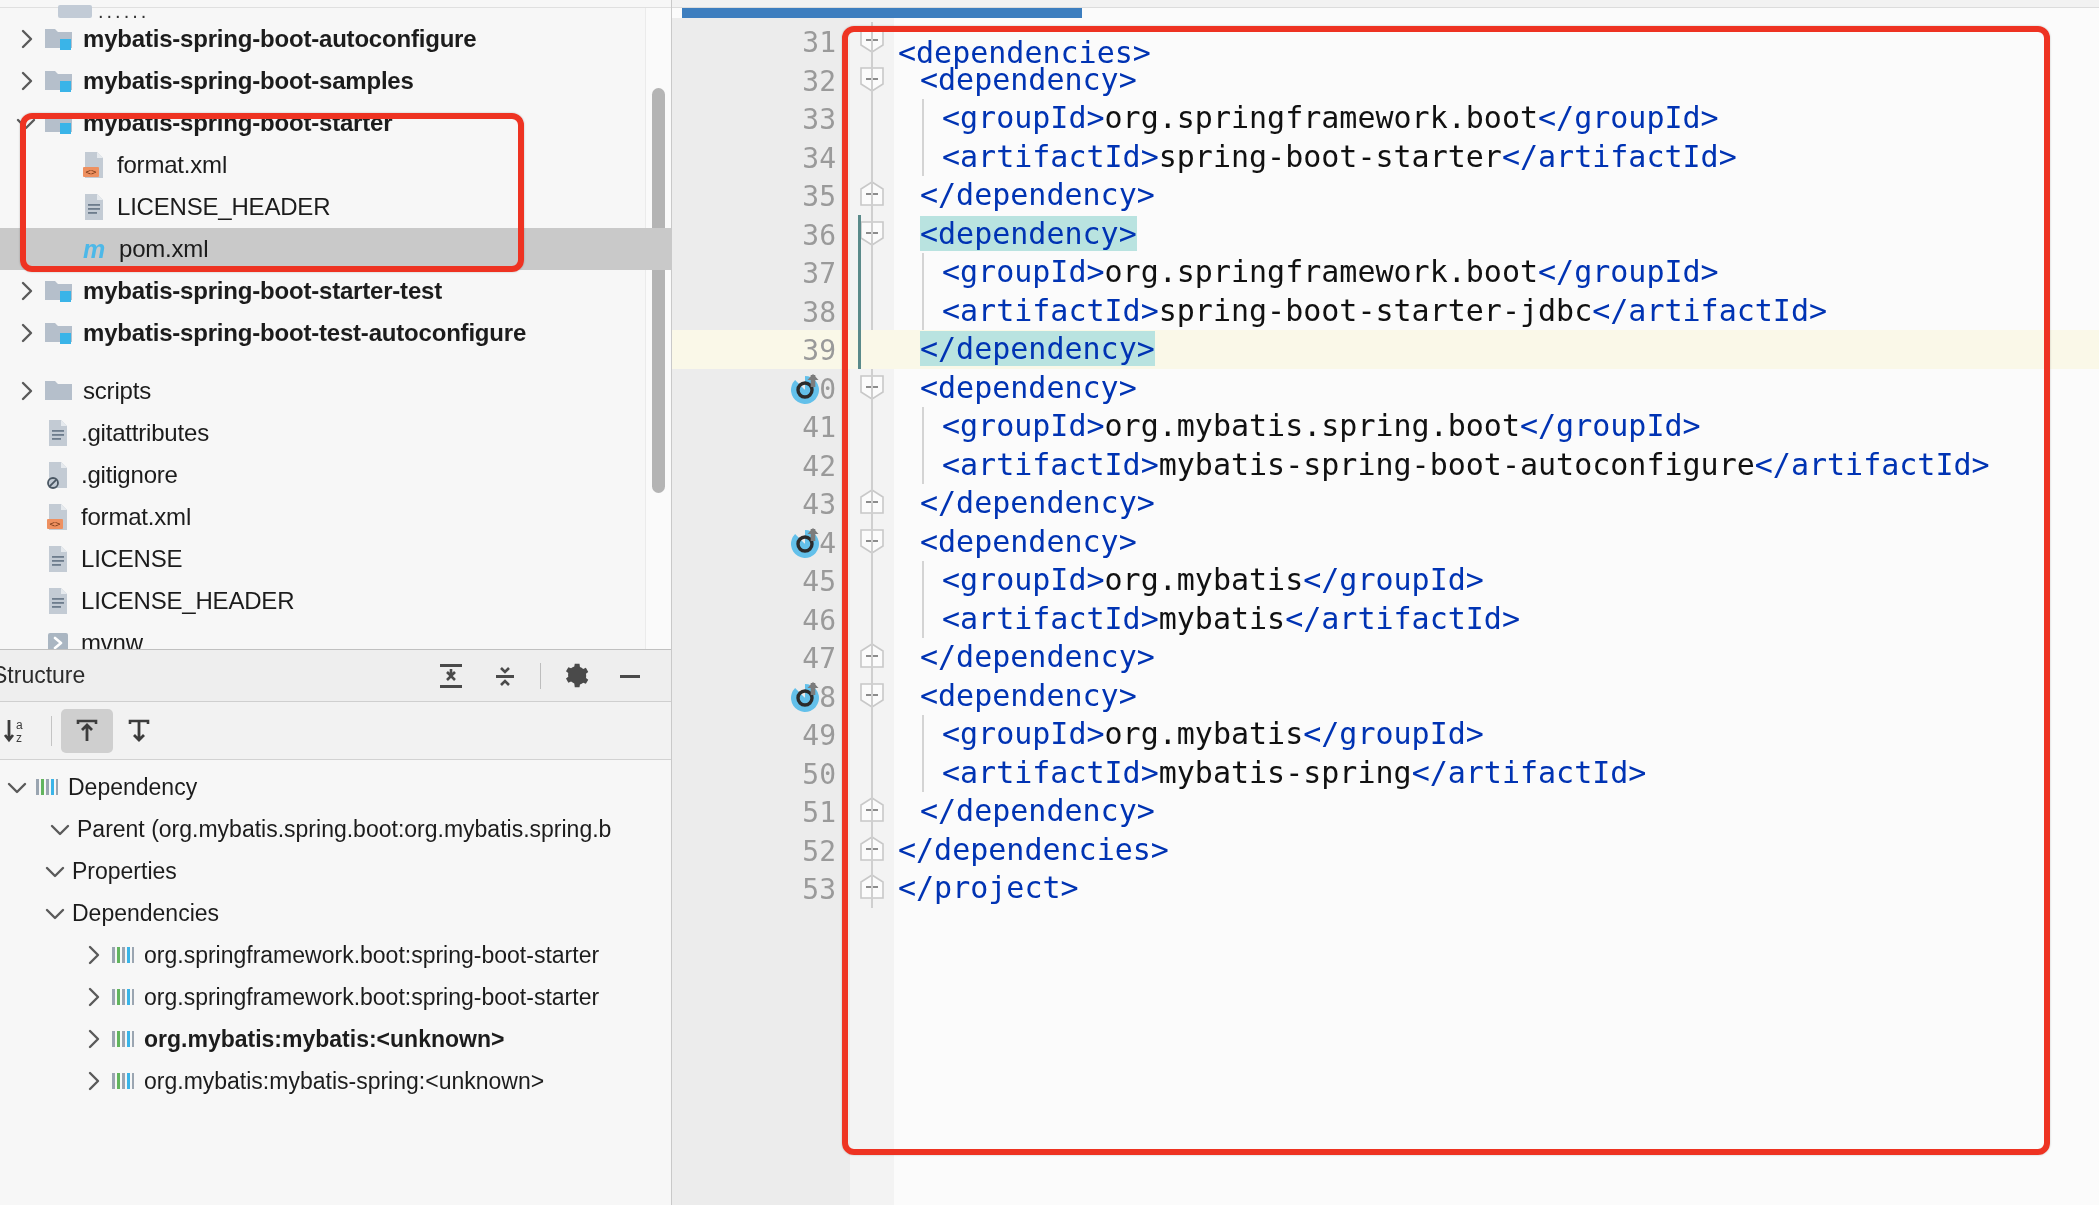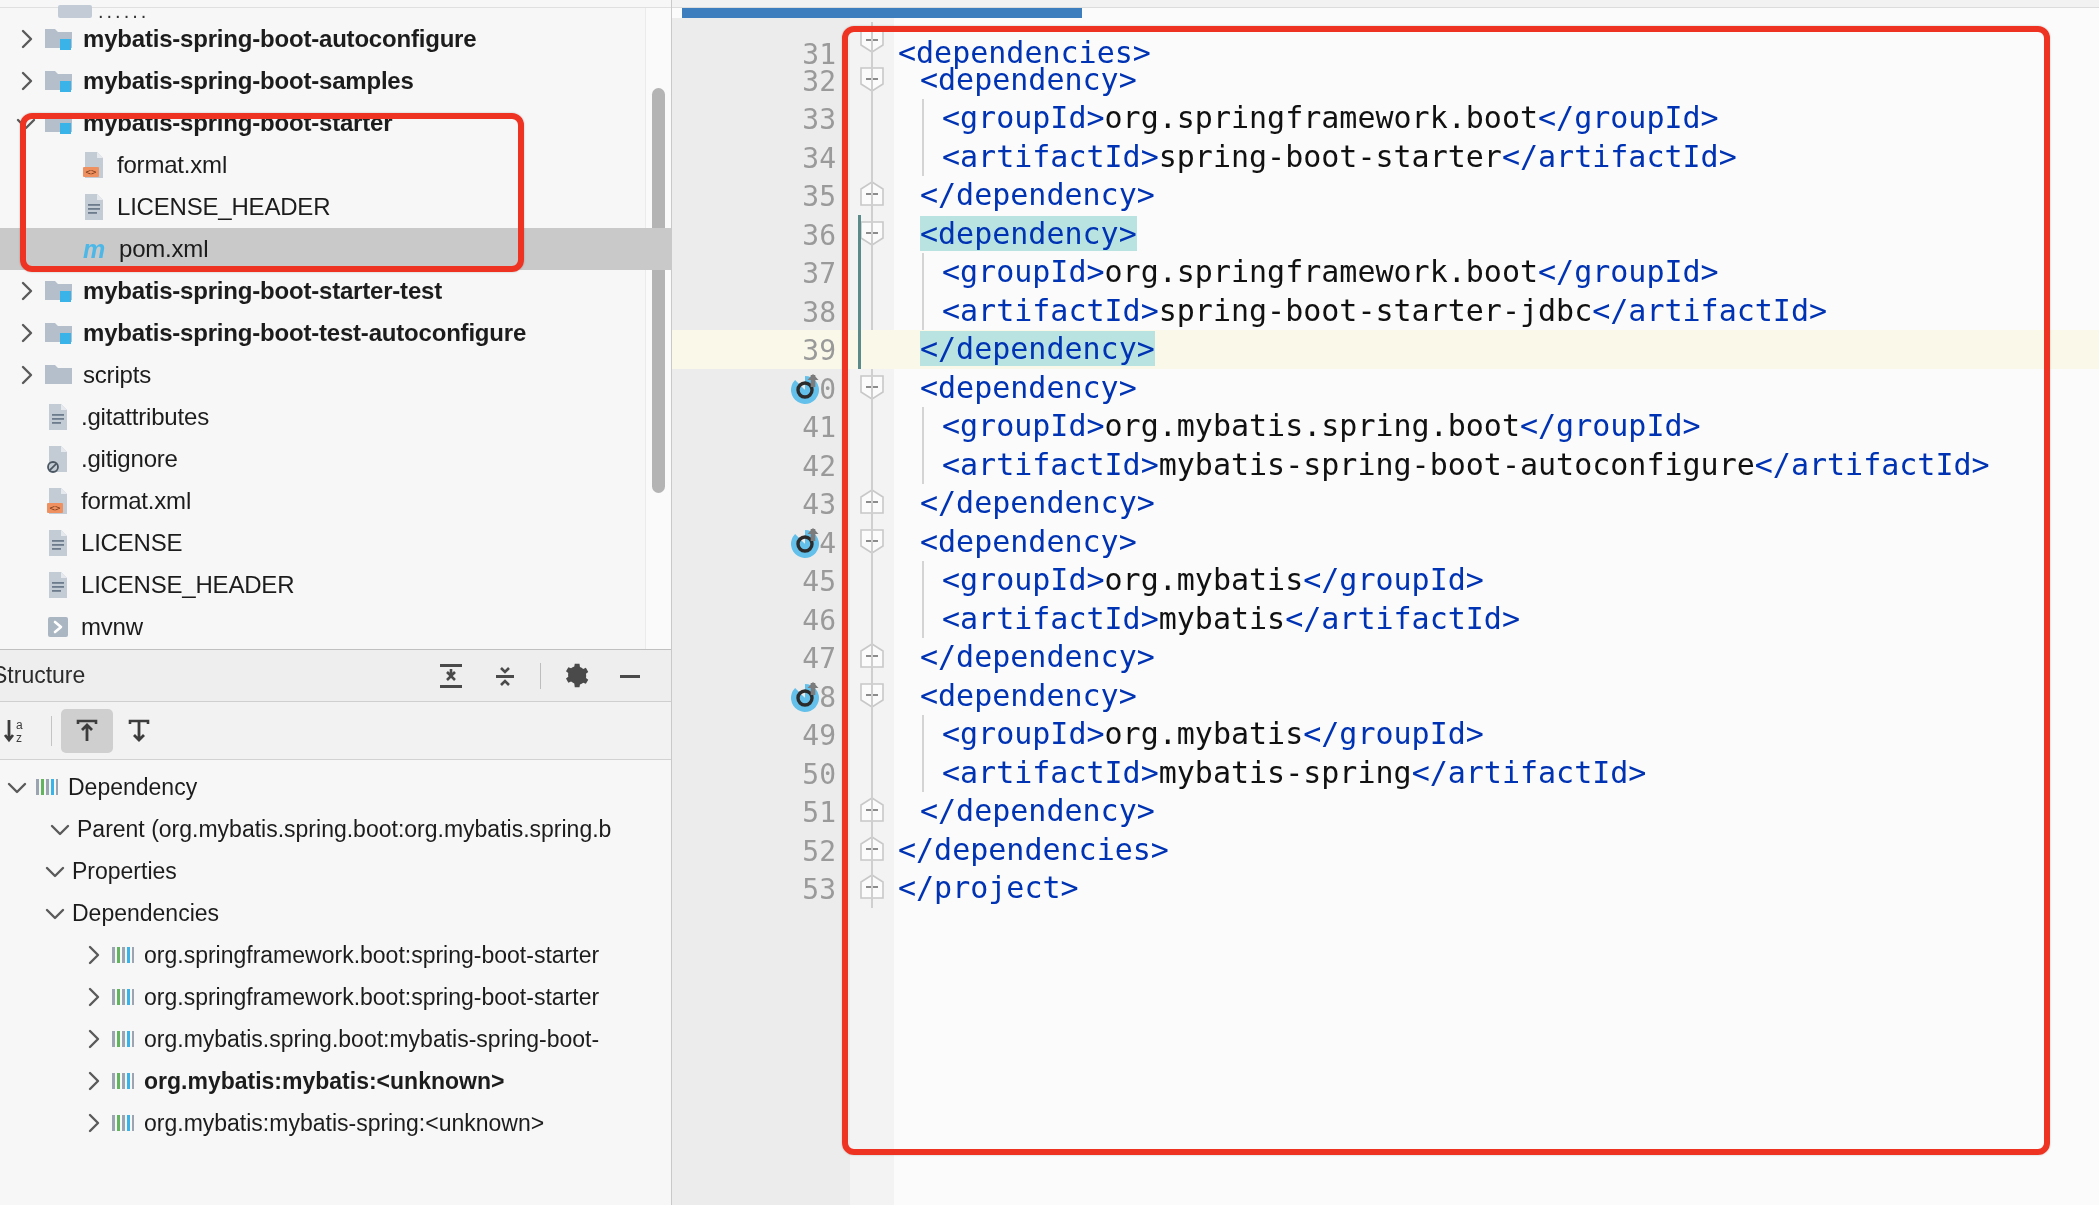--- a/index.html
+++ b/index.html
@@ -275,21 +275,21 @@
               </svg>
             </span>
             <span class="tree-icon">
               <svg width="30" height="28" viewBox="0 0 30 28">
                 <path d="M1 4 h10 l3 3 h14 v16 h-27 z" fill="#b5bfcb"></path>
                 <rect x="16" y="14" width="11" height="11" fill="#3ab4e8"></rect>
               </svg>
             </span>
             <span class="tree-label bold">mybatis-spring-boot-test-autoconfigure</span>
           </div>
-          <div class="tree-row" style="padding-left: 8px;">
+          <div class="tree-row" style="padding-left: 8px; margin-top: 16px;">
             <span class="chev">
               <svg width="26" height="26" viewBox="0 0 26 26">
                 <path d="M10 5 L18 13 L10 21" stroke="#5a5a5a" stroke-width="2.4" fill="none" stroke-linecap="round" stroke-linejoin="round"></path>
               </svg>
             </span>
             <span class="tree-icon">
               <svg width="30" height="28" viewBox="0 0 30 28">
                 <path d="M1 4 h10 l3 3 h14 v16 h-27 z" fill="#b5bfcb"></path>
               </svg>
             </span>
@@ -508,80 +508,63 @@
               <svg width="26" height="26" viewBox="0 0 26 26">
                 <rect x="2" y="5" width="3" height="16" fill="#9aa5b1"></rect>
                 <rect x="7" y="5" width="3" height="16" fill="#62b45e"></rect>
                 <rect x="12" y="5" width="3" height="16" fill="#9aa5b1"></rect>
                 <rect x="17" y="5" width="3" height="16" fill="#3ab4e8"></rect>
                 <rect x="22" y="5" width="2" height="16" fill="#9aa5b1"></rect>
               </svg>
             </span>
             <span class="st-label">org.springframework.boot:spring-boot-starter</span>
           </div>
-          <div class="st-row" style="padding-left: 76px;">
+          <div class="st-row" style="padding-left: 76px; font-weight: bold;">
             <span class="st-chev">
               <svg width="26" height="26" viewBox="0 0 26 26">
                 <path d="M10 5 L18 13 L10 21" stroke="#5a5a5a" stroke-width="2.4" fill="none" stroke-linecap="round" stroke-linejoin="round"></path>
               </svg>
             </span>
             <span class="st-icon">
               <svg width="26" height="26" viewBox="0 0 26 26">
                 <rect x="2" y="5" width="3" height="16" fill="#9aa5b1"></rect>
                 <rect x="7" y="5" width="3" height="16" fill="#62b45e"></rect>
                 <rect x="12" y="5" width="3" height="16" fill="#9aa5b1"></rect>
                 <rect x="17" y="5" width="3" height="16" fill="#3ab4e8"></rect>
                 <rect x="22" y="5" width="2" height="16" fill="#9aa5b1"></rect>
               </svg>
             </span>
-            <span class="st-label">org.mybatis.spring.boot:mybatis-spring-boot-</span>
-          </div>
-          <div class="st-row" style="padding-left: 76px; font-weight: bold;">
+            <span class="st-label">org.mybatis:mybatis:&lt;unknown&gt;</span>
+          </div>
+          <div class="st-row" style="padding-left: 76px;">
             <span class="st-chev">
               <svg width="26" height="26" viewBox="0 0 26 26">
                 <path d="M10 5 L18 13 L10 21" stroke="#5a5a5a" stroke-width="2.4" fill="none" stroke-linecap="round" stroke-linejoin="round"></path>
               </svg>
             </span>
             <span class="st-icon">
               <svg width="26" height="26" viewBox="0 0 26 26">
                 <rect x="2" y="5" width="3" height="16" fill="#9aa5b1"></rect>
                 <rect x="7" y="5" width="3" height="16" fill="#62b45e"></rect>
                 <rect x="12" y="5" width="3" height="16" fill="#9aa5b1"></rect>
                 <rect x="17" y="5" width="3" height="16" fill="#3ab4e8"></rect>
                 <rect x="22" y="5" width="2" height="16" fill="#9aa5b1"></rect>
               </svg>
             </span>
-            <span class="st-label">org.mybatis:mybatis:&lt;unknown&gt;</span>
-          </div>
-          <div class="st-row" style="padding-left: 76px;">
-            <span class="st-chev">
-              <svg width="26" height="26" viewBox="0 0 26 26">
-                <path d="M10 5 L18 13 L10 21" stroke="#5a5a5a" stroke-width="2.4" fill="none" stroke-linecap="round" stroke-linejoin="round"></path>
-              </svg>
-            </span>
-            <span class="st-icon">
-              <svg width="26" height="26" viewBox="0 0 26 26">
-                <rect x="2" y="5" width="3" height="16" fill="#9aa5b1"></rect>
-                <rect x="7" y="5" width="3" height="16" fill="#62b45e"></rect>
-                <rect x="12" y="5" width="3" height="16" fill="#9aa5b1"></rect>
-                <rect x="17" y="5" width="3" height="16" fill="#3ab4e8"></rect>
-                <rect x="22" y="5" width="2" height="16" fill="#9aa5b1"></rect>
-              </svg>
-            </span>
             <span class="st-label">org.mybatis:mybatis-spring:&lt;unknown&gt;</span>
           </div>
         </div>
     </div>
   </div>
 
   <div id="editor">
     <div id="editor-top-strip"></div>
     <div id="tab-underline"></div>
     <div id="gutter">
-        <div class="ln" style="top: 20px;">31</div>
+        <div class="ln" style="top: 8px;">31</div>
         <div class="ln" style="top: 46.5px;">32</div>
         <div class="ln" style="top: 85px;">33</div>
         <div class="ln" style="top: 123.5px;">34</div>
         <div class="ln" style="top: 162px;">35</div>
         <div class="ln" style="top: 200.5px;">36</div>
         <div class="ln" style="top: 239px;">37</div>
         <div class="ln" style="top: 277.5px;">38</div>
         <div class="gutter-hl" style="position: absolute; left: 0px; right: 0px; top: 312px; height: 38.5px;"></div>
         <div class="ln" style="top: 316px;">39</div>
         <div class="ln" style="top: 354.5px;">40</div>

